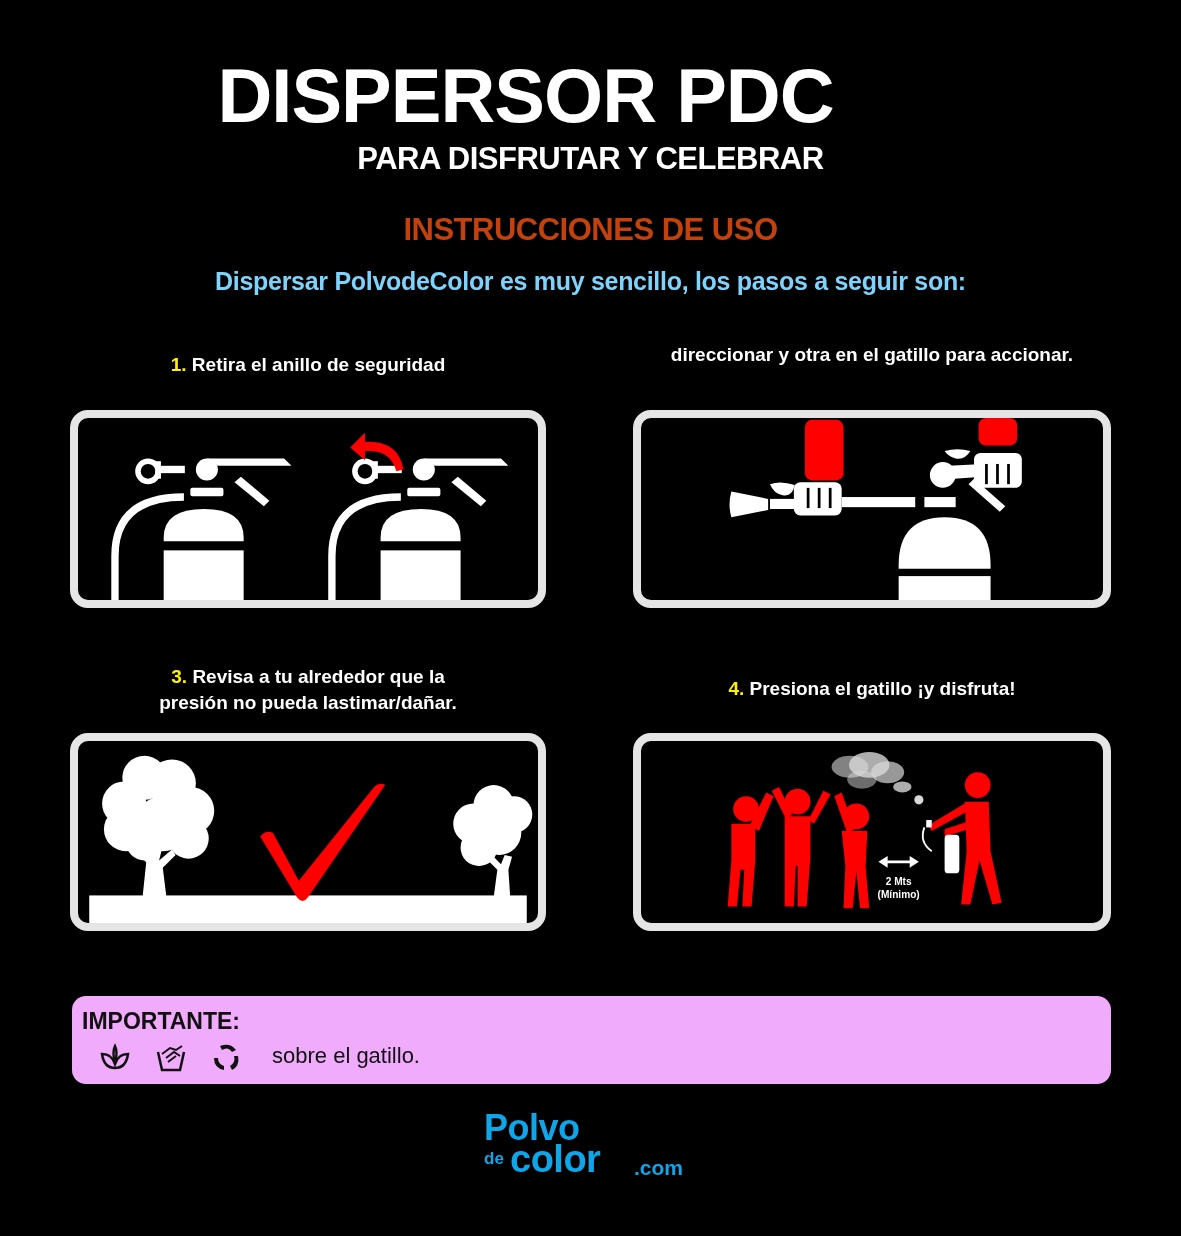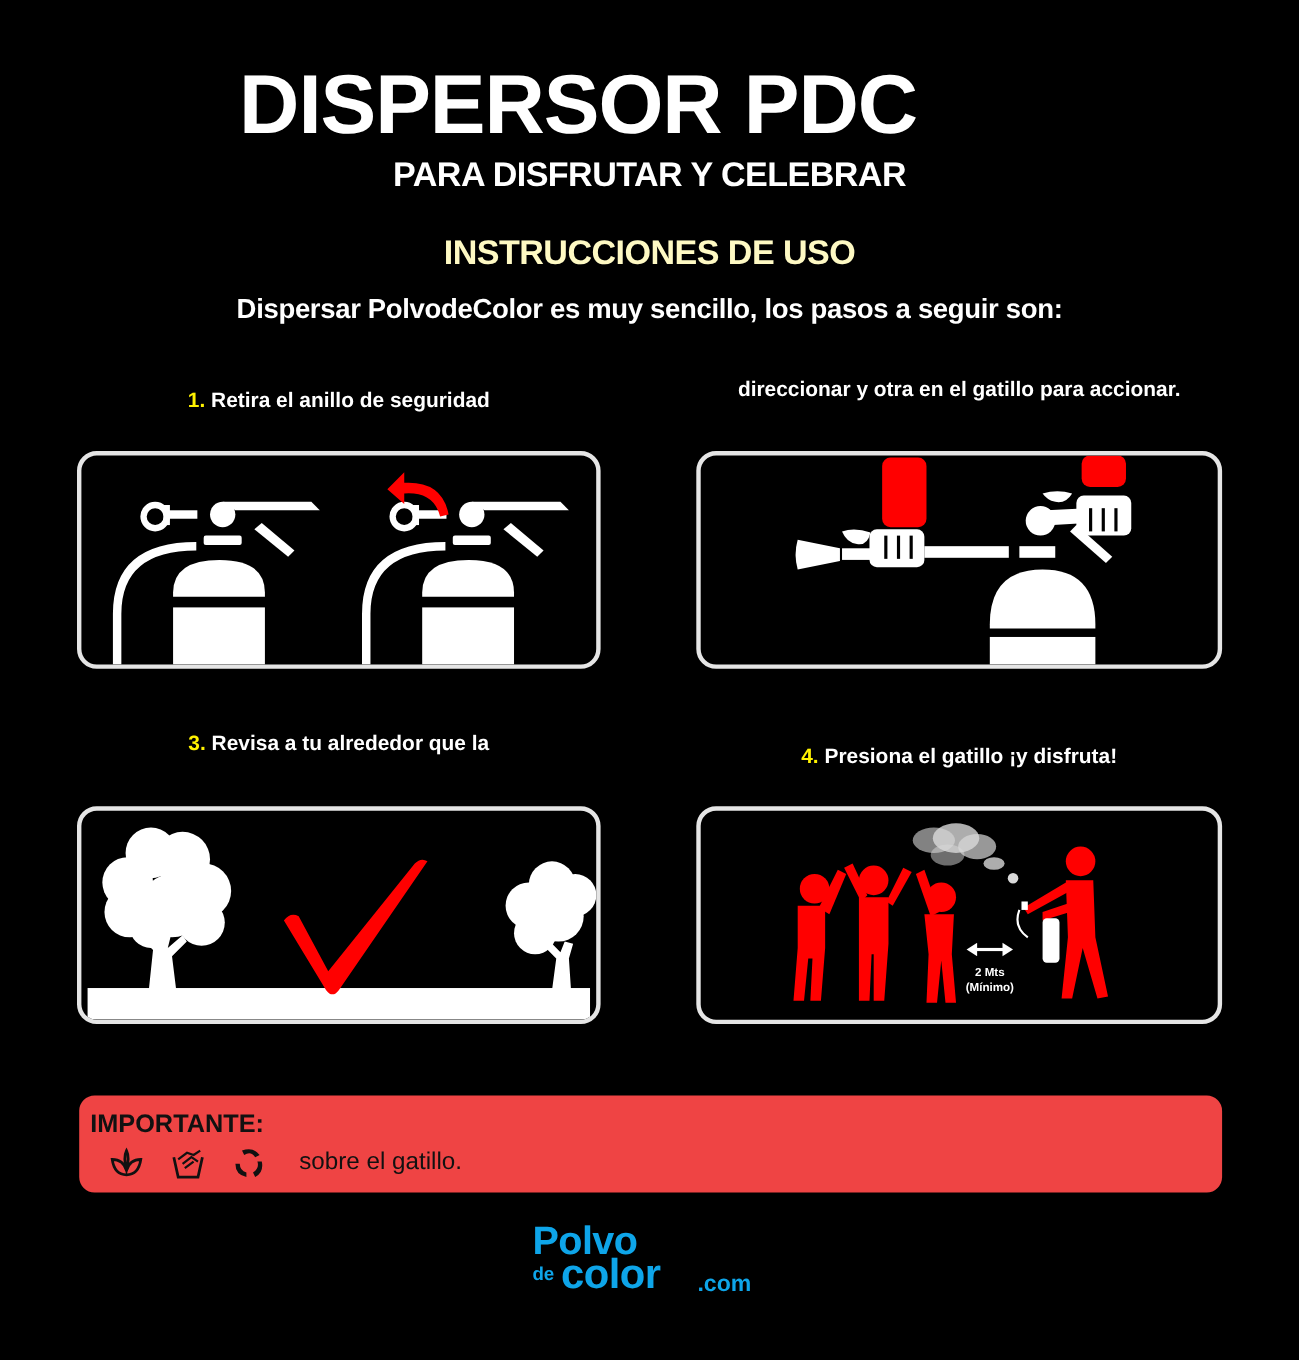--- a/index.html
+++ b/index.html
@@ -4,33 +4,33 @@
 <style>
   * { box-sizing: border-box; margin: 0; padding: 0; }
   html, body { width: 1181px; height: 1236px; background: #000; overflow: hidden; }
   body { position: relative; font-family: "Liberation Sans", "DejaVu Sans", sans-serif; color: #fff; }
 
   .title { position: absolute; left: 0; width: 1051px; top: 58px; text-align: center;
            font-size: 76px; font-weight: 700; letter-spacing: -1px; line-height: 76px; color: #fff; }
   .subtitle { position: absolute; left: 0; width: 1181px; top: 142px; text-align: center;
               font-size: 31px; font-weight: 700; line-height: 34px; color: #fff; letter-spacing: -0.5px; }
   .section { position: absolute; left: 0; width: 1181px; top: 212px; text-align: center;
-             font-size: 31px; font-weight: 700; line-height: 36px; color: #fef9c3; letter-spacing: -0.5px; }
+             font-size: 31px; font-weight: 700; line-height: 36px; color: #c2410c; letter-spacing: -0.5px; }
   .intro { position: absolute; left: 0; width: 1181px; top: 264px; text-align: center;
-           font-size: 25px; font-weight: 700; line-height: 34px; color: #ffffff; letter-spacing: -0.3px; }
+           font-size: 25px; font-weight: 700; line-height: 34px; color: #7dd3fc; letter-spacing: -0.3px; }
 
   .step-label { position: absolute; text-align: center; font-size: 19px; font-weight: 700;
                 line-height: 26px; color: #fff; }
   .step-num { color: #FFF200; }
 
-  .panel { position: absolute; border: 4px solid #e5e5e5; border-radius: 18px; background: #000; overflow: hidden; }
+  .panel { position: absolute; border: 8px solid #e5e5e5; border-radius: 18px; background: #000; overflow: hidden; }
   .panel svg { position: absolute; left: 0; top: 0; width: 100%; height: 100%; }
 
   .note { position: absolute; left: 72px; top: 996px; width: 1039px; height: 88px;
-          background: #ef4444; border-radius: 14px; color: #111; }
+          background: #f0abfc; border-radius: 14px; color: #111; }
   .note-strong { position: absolute; left: 10px; top: 10px; font-size: 23px; font-weight: 700; line-height: 30px; }
   .note-text-1 { position: absolute; left: 200px; top: 10px; font-size: 22px; line-height: 30px; width: 830px; }
   .note-text-2 { position: absolute; left: 200px; top: 45px; font-size: 22px; line-height: 30px; }
   .note-icons { position: absolute; left: 26px; top: 44px; height: 34px; display: flex; gap: 22px; align-items: center; }
   .note-icons span { display: block; width: 34px; height: 34px; }
 
   .logo { position: absolute; left: 484px; top: 1110px; width: 230px; height: 72px; color: #0ea5e9; }
   .logo-polvo { position: absolute; left: 0; top: 0; font-size: 36px; font-weight: 700; line-height: 36px; letter-spacing: -0.5px; }
   .logo-de { position: absolute; left: 0; top: 40px; font-size: 17px; font-weight: 700; line-height: 17px; }
   .logo-color { position: absolute; left: 26px; top: 30px; font-size: 38px; font-weight: 700; line-height: 38px; letter-spacing: -0.5px; }
@@ -121,20 +121,21 @@
     <rect x="166" y="2" width="42" height="66" rx="8" fill="#FF0000"></rect>
     <rect x="355" y="0" width="42" height="30" rx="8" fill="#FF0000"></rect>
   </svg>
 </div>
 
 <div class="step-label" style="left:72px; top:664px; width:472px;">
   <div>
     <span class="step-num">3.</span>
     <span>Revisa a tu alrededor que la</span>
   </div>
+  <div>presión no pueda lastimar/dañar.</div>
 </div>
 <div class="panel" style="left:70px; top:733px; width:476px; height:198px;">
   <svg viewBox="0 0 476 198">
     <g fill="#fff">
       <circle cx="60" cy="40" r="24"></circle>
       <circle cx="90" cy="46" r="26"></circle>
       <circle cx="38" cy="68" r="24"></circle>
       <circle cx="110" cy="76" r="26"></circle>
       <circle cx="40" cy="96" r="24"></circle>
       <circle cx="80" cy="90" r="30"></circle>

